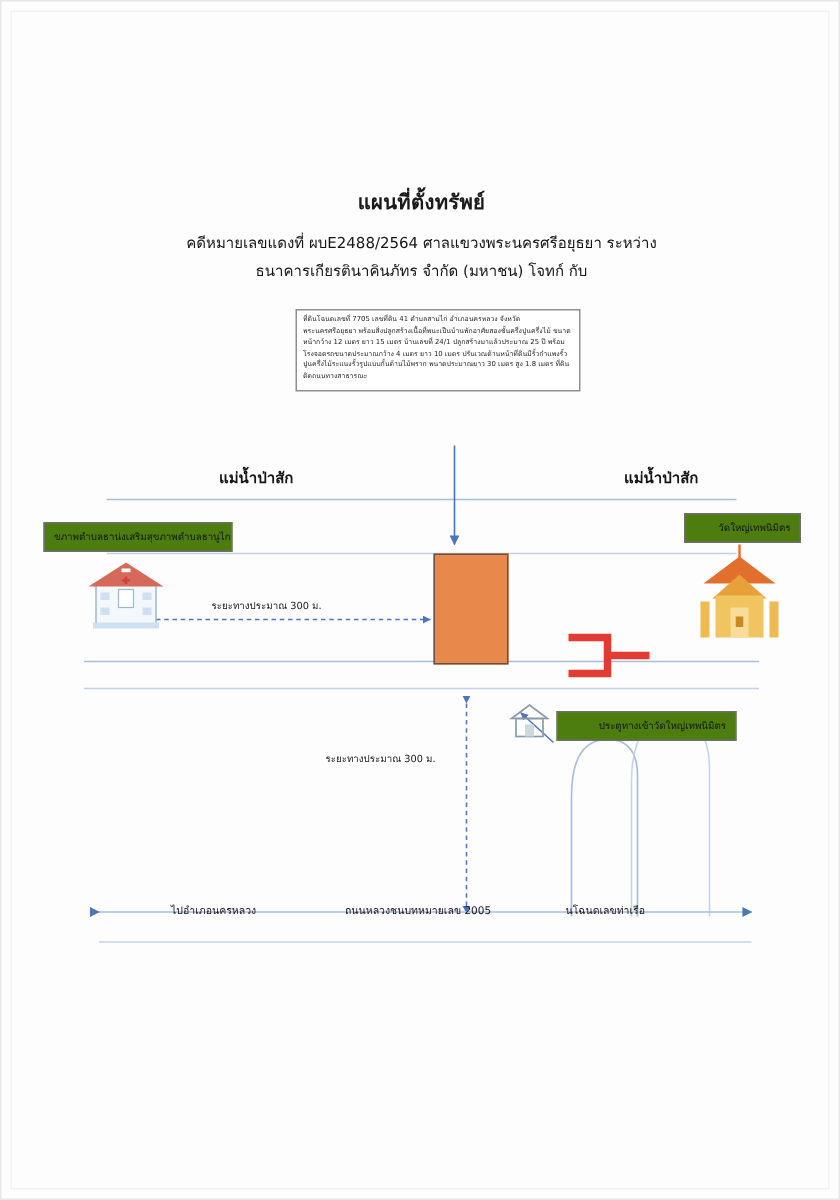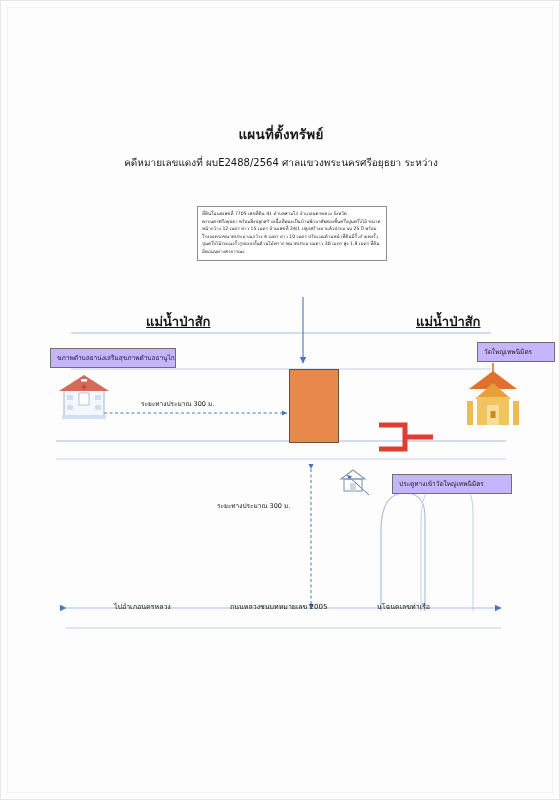--- a/index.html
+++ b/index.html
@@ -57,38 +57,36 @@
 
   
   #map{
     position:absolute;left:0;top:0;width:560px;height:800px;
   }
   #map svg{position:absolute;left:0;top:0;}
 
   
   .map-label{
     position:absolute;
-    font-size:13px;
-    color:#161616;
-    white-space:nowrap;
-    text-decoration:underline;
+    font-size:10px;
+    color:#161616;
+    white-space:nowrap;
   }
   .map-label.bold{font-weight:bold;}
 
   .boxed-label{
     position:absolute;
     border:1px solid #6f6f6f;
-    background:#c4b5fd;
+    background:#4d7c0f;
     font-size:6.5px;
     color:#161616;
     padding:4px 6px;
     white-space:nowrap;
-    text-align:left;
+    text-align:right;
     box-sizing:border-box;
-    margin-left:21px;
   }
 
   .dist-label{
     position:absolute;
     font-size:6.5px;
     color:#161616;
     white-space:nowrap;
   }
 
   .road-label{
@@ -108,20 +106,21 @@
 </style>
 </head>
 <body>
 
 <div id="page">
   <div class="scan-edge"></div>
 
   <div id="header">
     <div id="doc-title">แผนที่ตั้งทรัพย์</div>
     <div class="subtitle">คดีหมายเลขแดงที่  ผบE2488/2564  ศาลแขวงพระนครศรีอยุธยา ระหว่าง</div>
+    <div class="subtitle">ธนาคารเกียรตินาคินภัทร  จำกัด (มหาชน) โจทก์  กับ</div>
   </div>
 
   <div id="desc-box">
     <p>ที่ดินโฉนดเลขที่ 7705 เลขที่ดิน 41 ตำบลสามไก่ อำเภอนครหลวง จังหวัดพระนครศรีอยุธยา พร้อมสิ่งปลูกสร้างเนื้อที่พนะเป็นบ้านพักอาศัยสองชั้นครึ่งปูนครึ่งไม้ ขนาดหน้ากว้าง 12 เมตร ยาว 15 เมตร บ้านเลขที่ 24/1 ปลูกสร้างมาแล้วประมาณ 25 ปี พร้อมโรงจอดรถขนาดประมาณกว้าง 4 เมตร ยาว 10 เมตร ปรับเวณด้านหน้าที่ดินมีรั้วกำแพงรั้วปูนครึ่งไม้ระแนงรั้วรูปแบบกั้นด้านไม้พราก พนาดประมาณยาว 30 เมตร สูง 1.8 เมตร ที่ดินติดถนนทางสาธารณะ</p>
   </div>
 
   <div id="map">
     <svg width="560" height="800" viewBox="0 0 560 800">
       <defs>
         <marker id="arrB" markerWidth="7" markerHeight="7" refX="5.5" refY="3" orient="auto">

